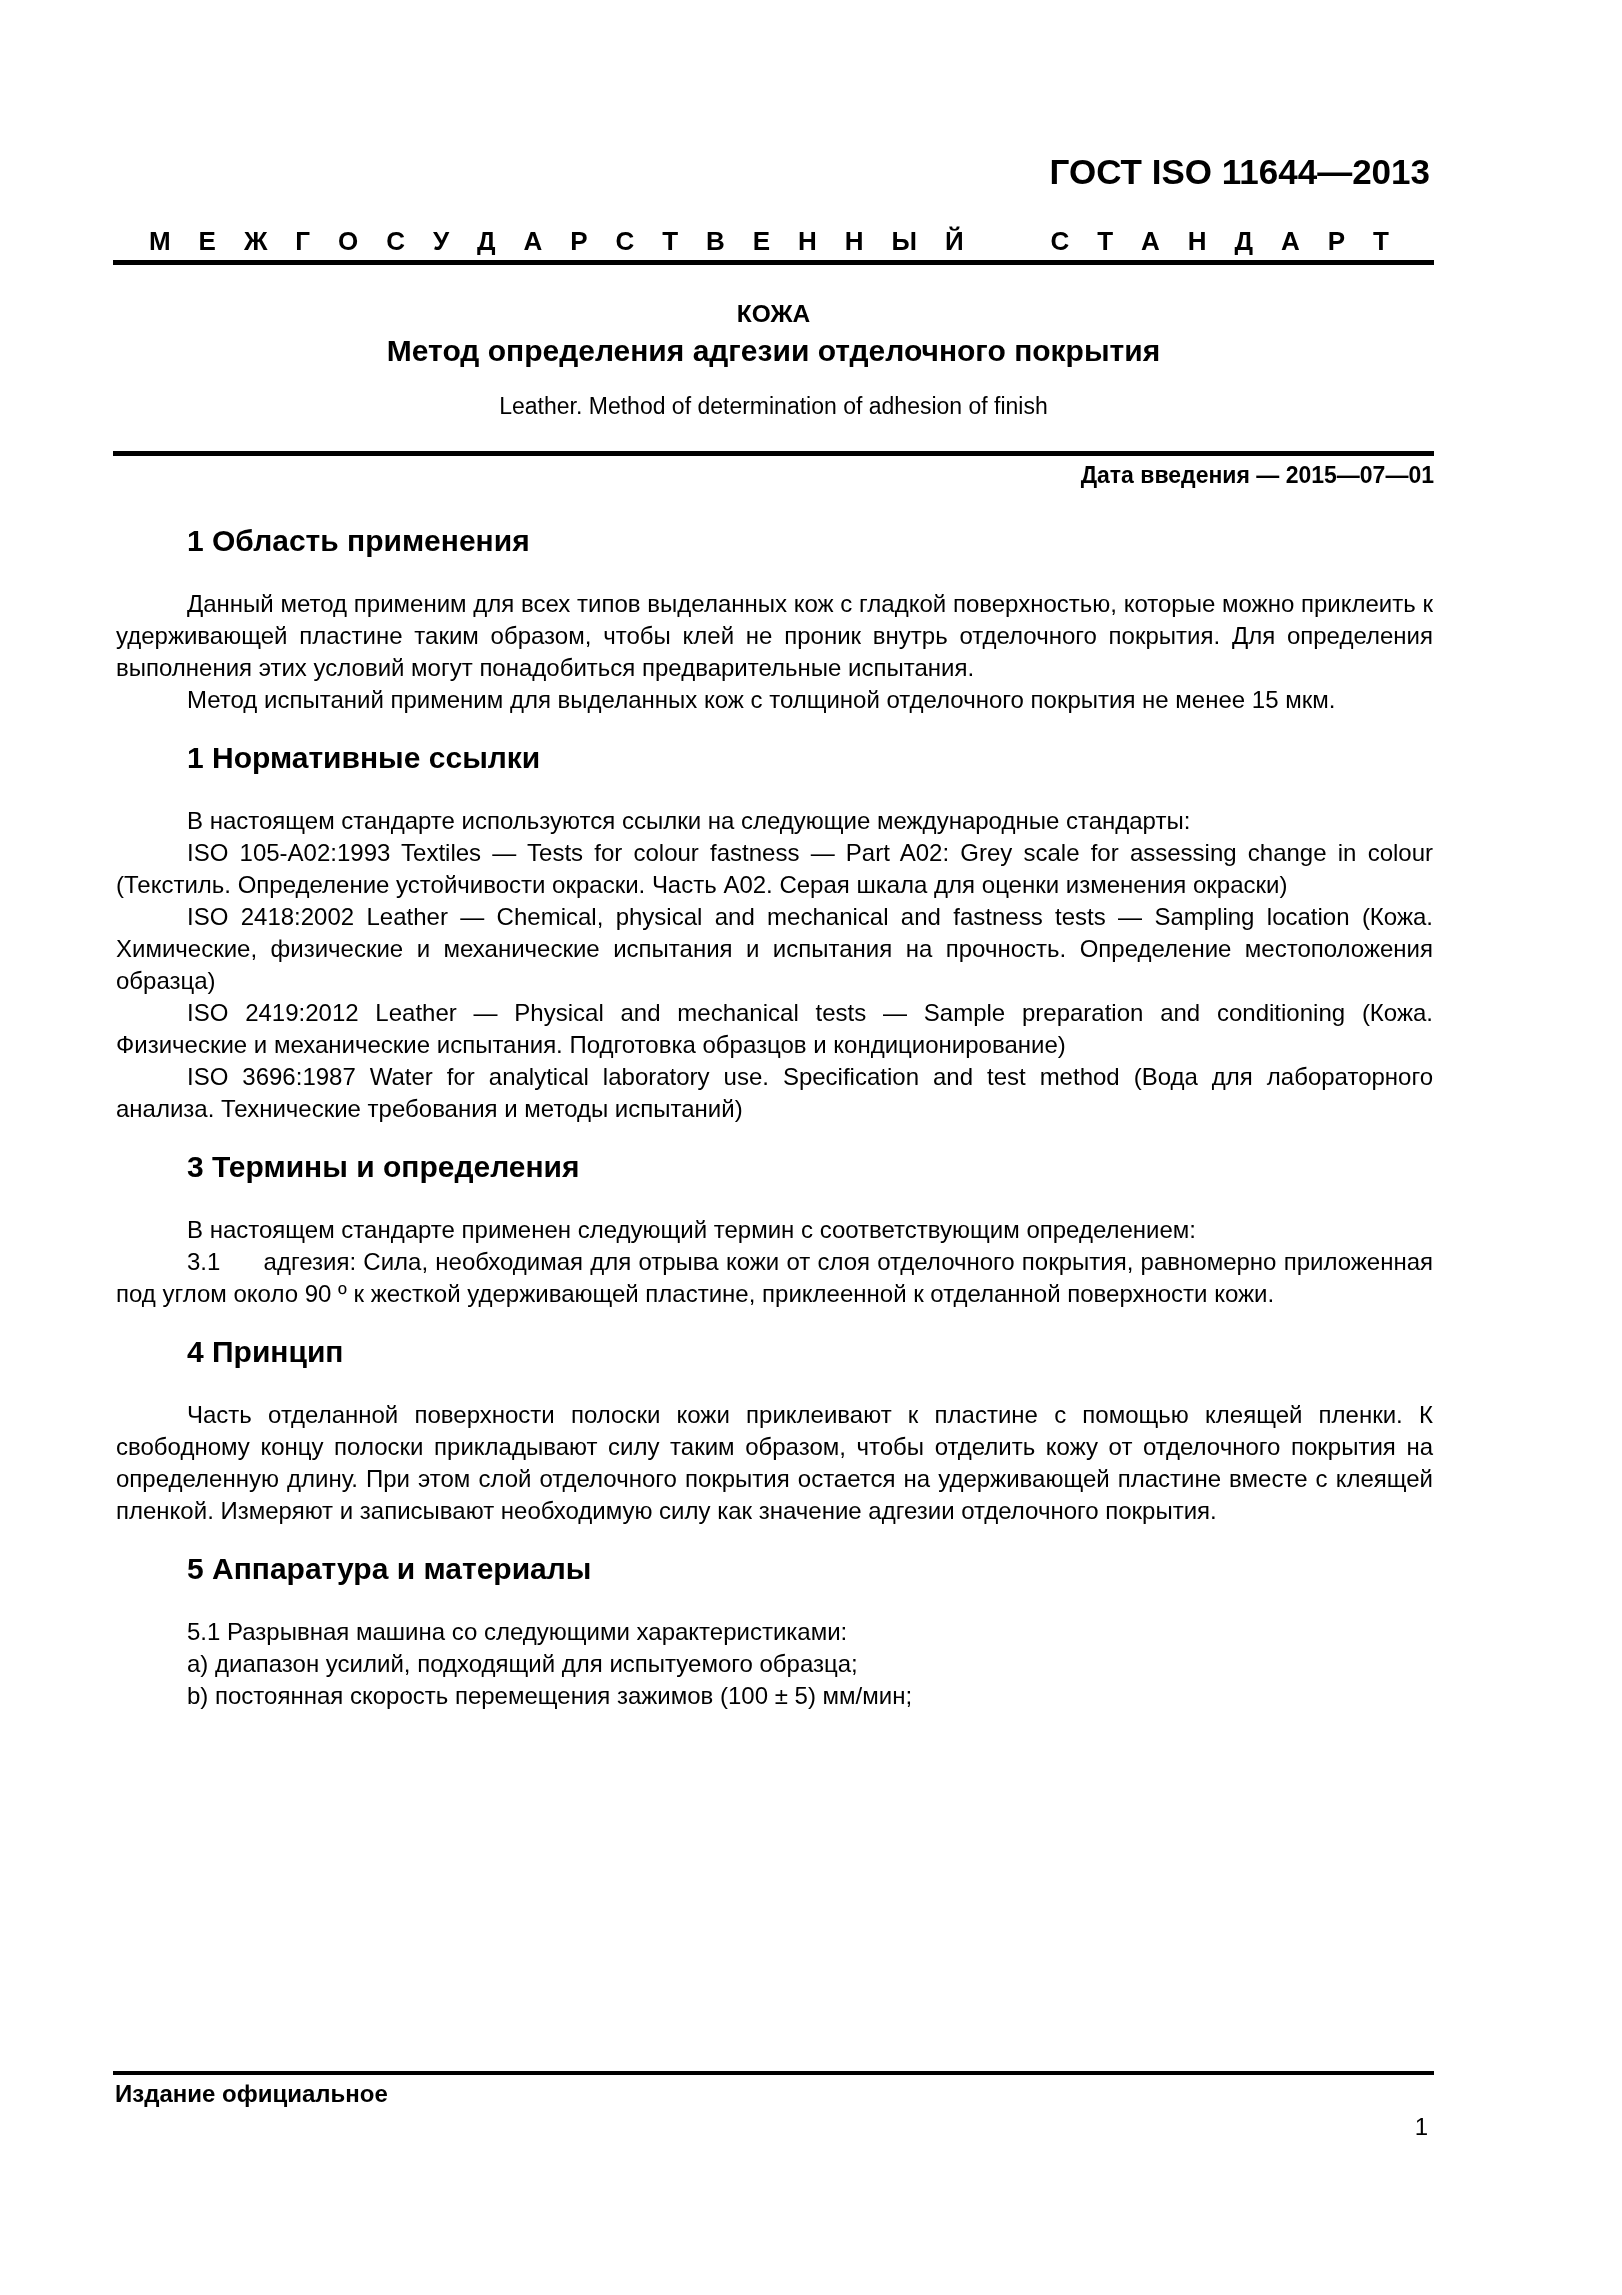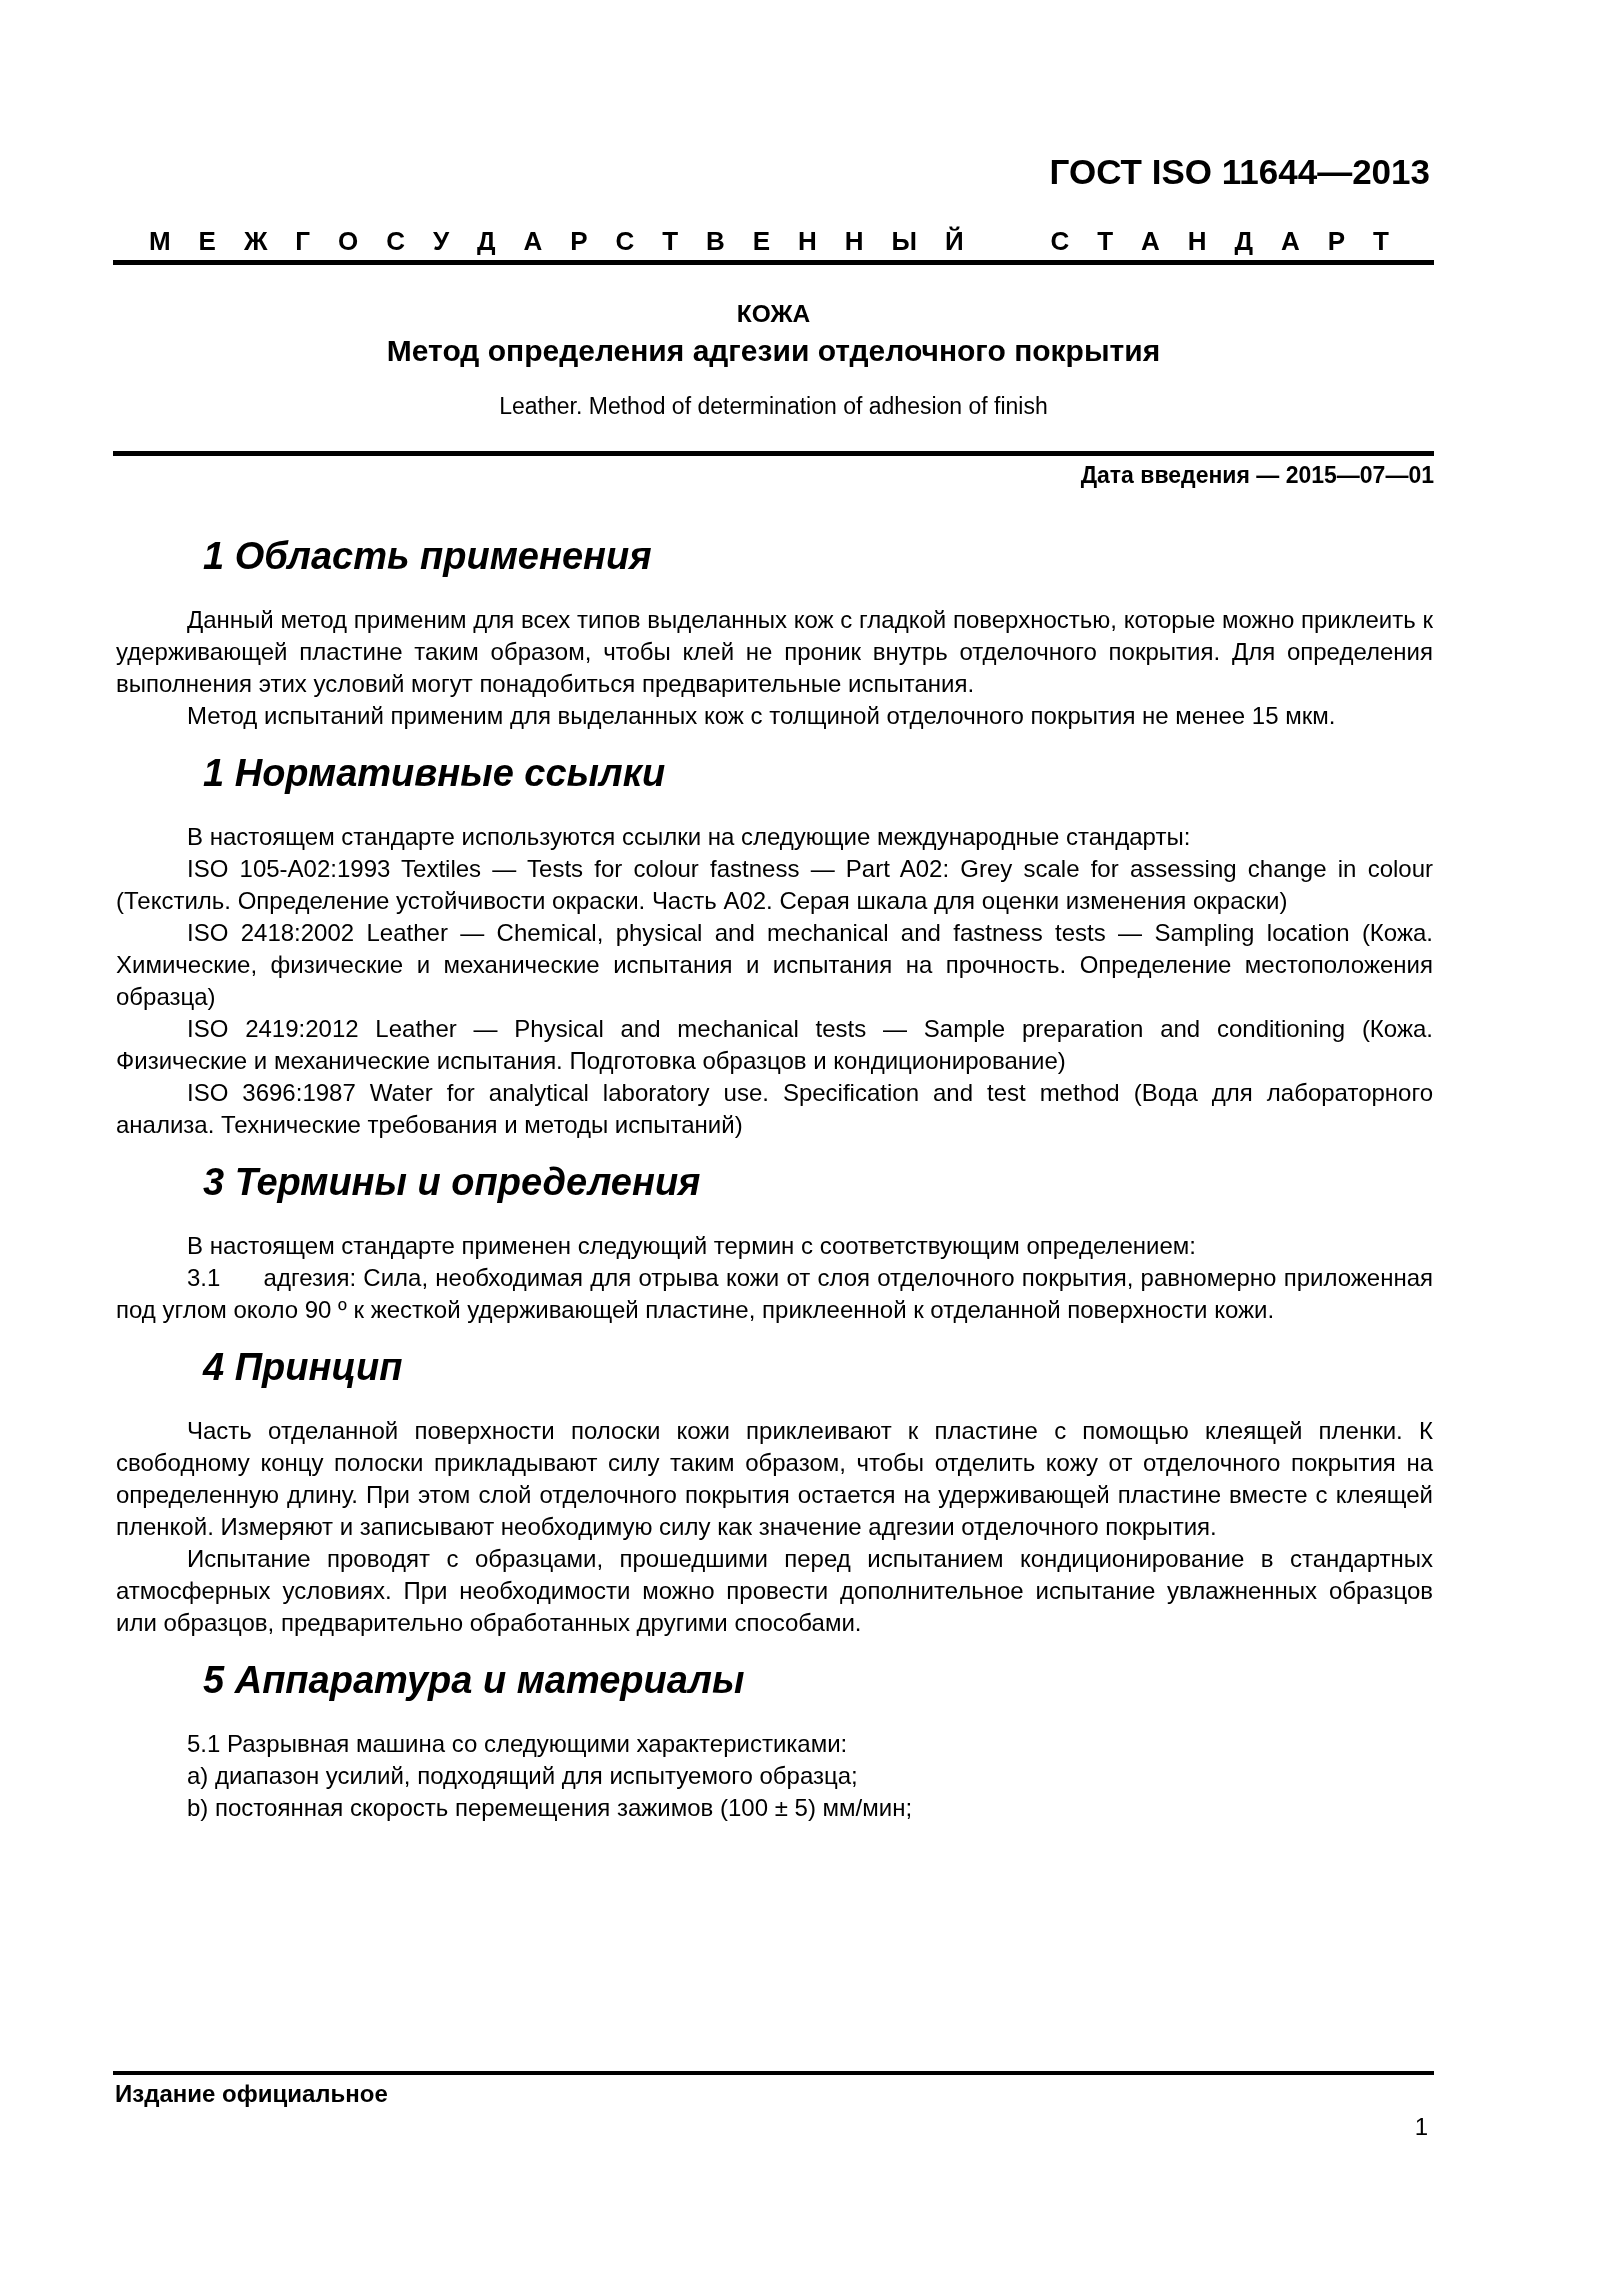--- a/index.html
+++ b/index.html
@@ -13,21 +13,21 @@
   .rule { left: 113px; width: 1321px; background: #000; }
   .rule-1 { top: 260px; height: 4.6px; }
   .rule-2 { top: 451px; height: 4.6px; }
   .rule-3 { top: 2071px; height: 3.8px; }
   .center { left: 113px; width: 1321px; text-align: center; }
   .doc-name { top: 300px; font-size: 24.5px; font-weight: bold; }
   .doc-subtitle { top: 334px; font-size: 30px; font-weight: bold; }
   .doc-en { top: 393px; font-size: 23px; }
   .intro-date { right: 189px; top: 462px; font-size: 23px; font-weight: bold; }
   .content { left: 116px; width: 1317px; top: 522px; font-size: 24px; line-height: 32px; }
-  .content h2 { font-size: 38px; font-weight: bold; margin: 16px; padding-left: 71px; line-height: 37px; font-style: italic; }
+  .content h2 { font-size: 30px; font-weight: bold; margin: 0; padding-left: 71px; line-height: 37px; }
   .content p { margin: 0; text-align: justify; text-indent: 71px; }
   .content p.noind { text-indent: 0; padding-left: 71px; }
   .section { margin-bottom: 23px; }
   .section h2 { margin-bottom: 29px; }
   .footer-edition { left: 115px; top: 2080px; font-size: 24px; font-weight: bold; }
   .page-number { right: 195px; top: 2113px; font-size: 24px; }
   b { font-weight: normal; margin-left: 36px; }
 </style>
 </head>
 <body>
@@ -93,21 +93,20 @@
 
   <div class="section">
     <h2>3 Термины и определения</h2>
     <p>В настоящем стандарте применен следующий термин с соответствующим определением:</p>
     <p><span>3.1</span> <b>адгезия:</b><span> Сила, необходимая для отрыва кожи от слоя отделочного покрытия, равномерно приложенная под углом около 90 º к жесткой удерживающей пластине, приклеенной к отделанной поверхности кожи.</span></p>
   </div>
 
   <div class="section">
     <h2>4 Принцип</h2>
     <p>Часть отделанной поверхности полоски кожи приклеивают к пластине с помощью клеящей пленки. К свободному концу полоски прикладывают силу таким образом, чтобы отделить кожу от отделочного покрытия на определенную длину. При этом слой отделочного покрытия остается на удерживающей пластине вместе с клеящей пленкой. Измеряют и записывают необходимую силу как значение адгезии отделочного покрытия.</p>
-    <p>Испытание проводят с образцами, прошедшими перед испытанием кондиционирование в стандартных атмосферных условиях. При необходимости можно провести дополнительное испытание увлажненных образцов или образцов, предварительно обработанных другими способами.</p>
   </div>
 
   <div class="section">
     <h2>5 Аппаратура и материалы</h2>
     <p class="noind">5.1 Разрывная машина со следующими характеристиками:</p>
     <p class="noind">a) диапазон усилий, подходящий для испытуемого образца;</p>
     <p class="noind">b) постоянная скорость перемещения зажимов (100 ± 5) мм/мин;</p>
   </div>
 </div>
 

